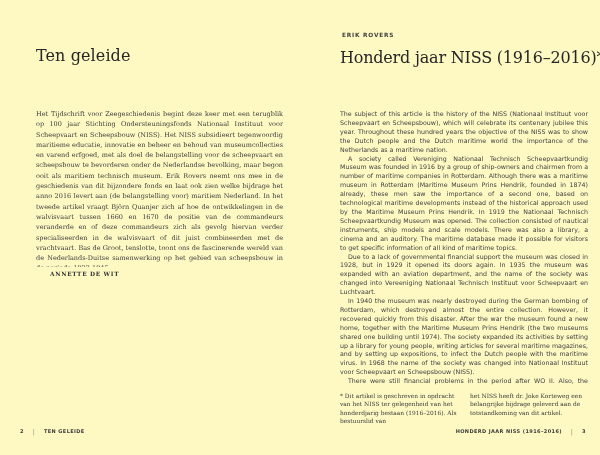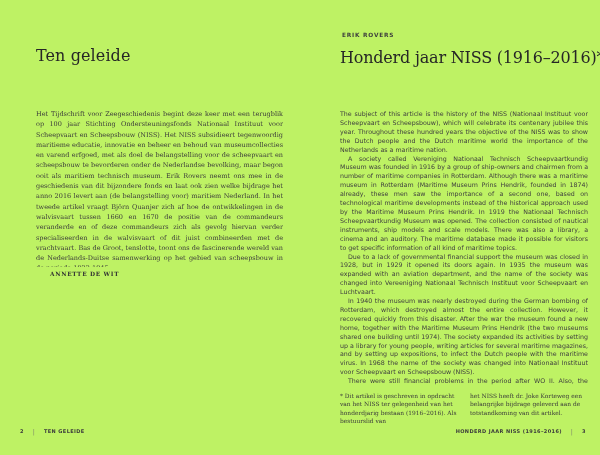--- a/index.html
+++ b/index.html
@@ -5,21 +5,21 @@
   html, body { margin: 0; padding: 0; }
   body {
     width: 600px; height: 455px;
     background: #ffffff;
     font-family: "DejaVu Serif", serif;
     color: #2f2f2f;
     overflow: hidden;
     position: relative;
     -webkit-font-smoothing: antialiased;
   }
-  .spread { position: absolute; inset: 0; background: #bef264; }
+  .spread { position: absolute; inset: 0; background: #fef9c3; }
 
   
   .page-left { position: absolute; left: 36px; top: 0; width: 247px; height: 455px; }
   .page-left h1 {
     position: absolute; top: 46px; left: 0; margin: 0;
     font-family: "DejaVu Serif", serif;
     font-size: 16px; font-weight: 500; letter-spacing: 0.1px;
     color: #262626;
   }
   .page-left .body-block {

